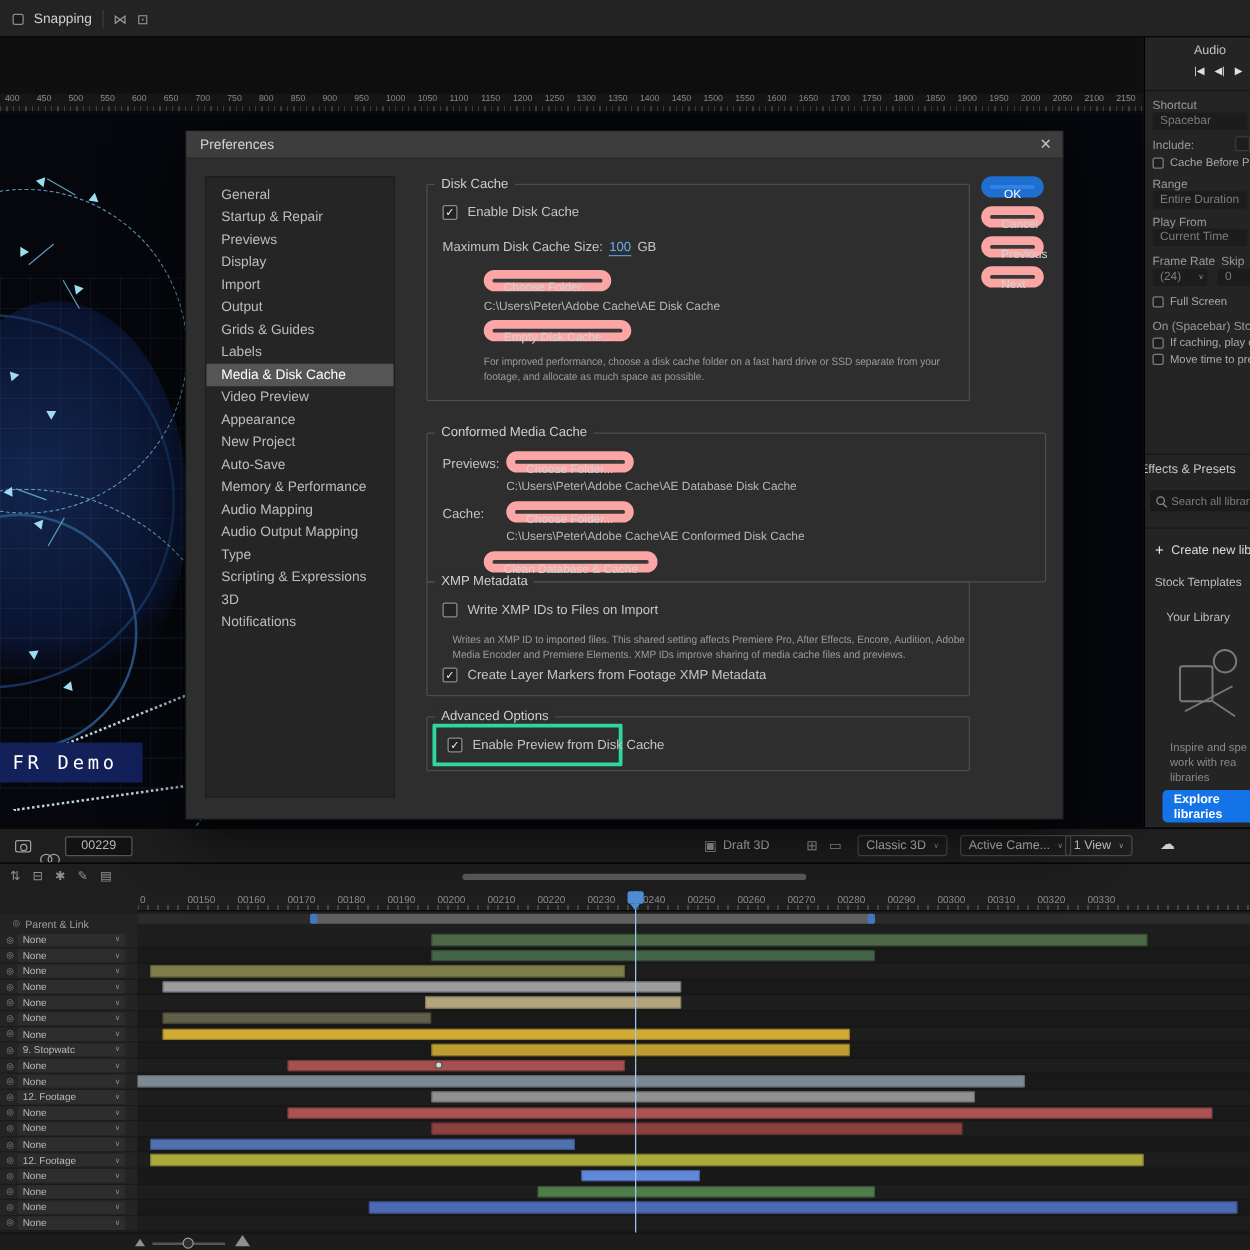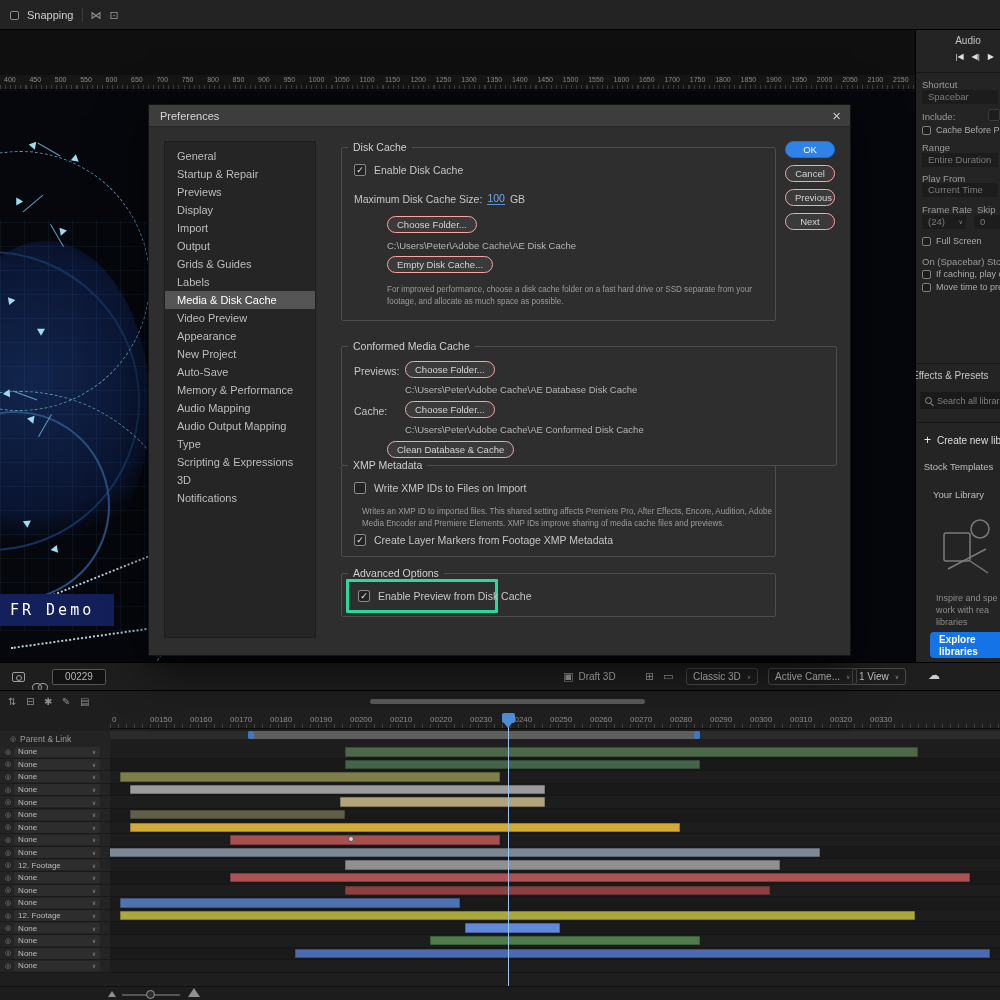--- a/index.html
+++ b/index.html
@@ -101,27 +101,27 @@
 #dialog{left:148px;top:104px;width:703px;height:552px;background:#2e2e2e;border:1px solid #141414;
   box-shadow:0 12px 45px rgba(0,0,0,.7);z-index:30}
 #dlg-title{position:absolute;left:0;top:0;right:0;height:22px;background:#3d3d3d;border-bottom:1px solid #242424;
   display:flex;align-items:center;padding:0 11px;font-size:11px;color:#d6d6d6}
 #dlg-x{position:absolute;right:9px;top:2px;font-size:15px;color:#c8c8c8;line-height:18px}
 #pref-cats{position:absolute;left:15px;top:36px;width:152px;height:497px;background:#252525;border:1px solid #1d1d1d;padding-top:5px;overflow:hidden}
 .pcat{height:18px;line-height:18px;padding-left:12px;font-size:11px;color:#bdbdbd;white-space:nowrap}
 .pcat.sel{background:#555;color:#fff}
 .grp{border:1px solid #4d4d4d;border-radius:2px;overflow:visible}
 .gt{position:absolute;top:-7px;left:6px;background:#2e2e2e;padding:0 5px;font-size:10.5px;color:#cfcfcf;white-space:nowrap}
-.pill{height:17px;line-height:15px;background:#3a3a3a;border:1px solid #fca5a5;border-radius:9px;color:#d4d4d4;
+.pill{height:17px;line-height:15px;background:#3a3a3a;border:7px solid #fca5a5;border-radius:9px;color:#d4d4d4;
   font-size:9.5px;text-align:center;white-space:nowrap;padding:0 9px;display:inline-block}
 .pill.primary{background:#2f83e8;border-color:#1f6fd0;color:#fff}
 .chk{width:12px;height:12px;min-width:12px;border:1px solid #8a8a8a;border-radius:2px;background:#232323;
   color:#ececec;font-size:9px;line-height:10px;text-align:center}
 .chk.on::before{content:"✓"}
-.row{display:flex;align-items:flex-end;gap:8px}
+.row{display:flex;align-items:flex-start;gap:8px}
 .lbl{font-size:10.5px;color:#c6c6c6;white-space:nowrap}
 .note{font-size:8.5px;color:#9c9c9c;white-space:nowrap;transform:scaleX(.95);transform-origin:0 50%}
 .path{font-size:9.5px;color:#b6b6b6;white-space:nowrap}
 .bluev{color:#6cabf5;border-bottom:1px solid #5a91d8;line-height:12px}
 #adv-highlight{position:absolute;border:3px solid #2fd7a0;border-radius:1px}
 </style>
 </head>
 <body>
 
 <div id="screen">
@@ -427,20 +427,32 @@
             <span class="whip">◎</span>
             <div class="tl-dd">
               <span class="tl-dd-label">None</span>
               <span class="tl-dd-caret">∨</span>
             </div>
           </div>
           <div class="tl-track">
             <div class="tl-bar" style="left: 20px; width: 550px; background: rgb(210, 170, 54);"></div>
           </div>
         </div>
+        <div class="tl-row alt">
+          <div class="tl-left">
+            <span class="whip">◎</span>
+            <div class="tl-dd">
+              <span class="tl-dd-label">9. Stopwatc</span>
+              <span class="tl-dd-caret">∨</span>
+            </div>
+          </div>
+          <div class="tl-track">
+            <div class="tl-bar" style="left: 235px; width: 335px; background: rgb(189, 157, 48);"></div>
+          </div>
+        </div>
         <div class="tl-row">
           <div class="tl-left">
             <span class="whip">◎</span>
             <div class="tl-dd">
               <span class="tl-dd-label">None</span>
               <span class="tl-dd-caret">∨</span>
             </div>
           </div>
           <div class="tl-track">
             <div class="tl-bar" style="left: 120px; width: 270px; background: rgb(166, 80, 80);"></div>

